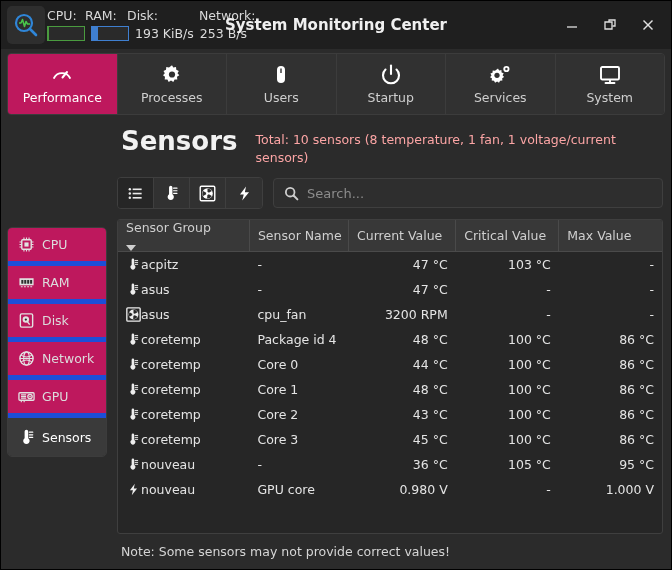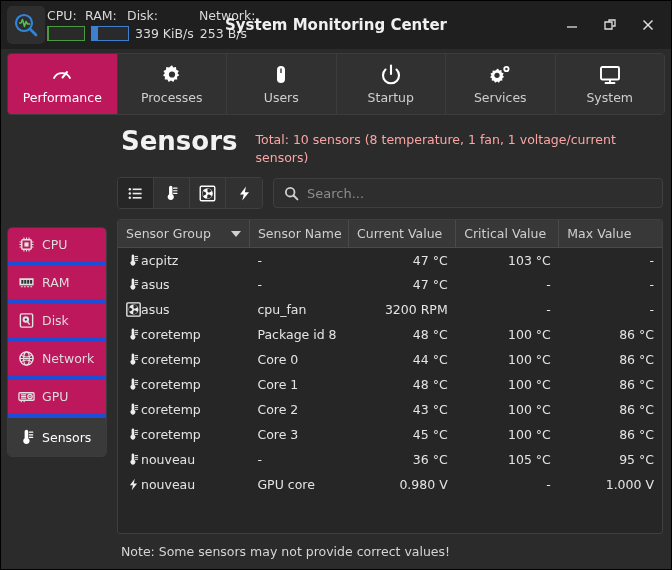--- a/index.html
+++ b/index.html
@@ -254,21 +254,21 @@
     font-weight: normal;
     text-align: left;
     height: 27px;
     padding: 0 8px;
     border-right: 1px solid #4a4a4a;
     border-bottom: 1px solid #4a4a4a;
     white-space: nowrap;
     font-size: 12.5px;
   }
   table.sensors thead th:last-child { border-right: none; }
-  .th-inner { display: flex; align-items: center; gap: 20px; }
+  .th-inner { display: flex; align-items: flex-start; gap: 10px; flex-direction: column; }
   .sort-caret {
     width: 0; height: 0;
     border-left: 5px solid transparent;
     border-right: 5px solid transparent;
     border-top: 6px solid #cfcfcf;
   }
   table.sensors tbody td {
     height: 25px;
     padding: 0 8px;
     color: #e4e4e4;
@@ -311,21 +311,21 @@
         <span class="lbl-disk">Disk:</span>
         <span class="lbl-net">Network:</span>
       </div>
       <div class="stats-row-bot">
         <div class="meter cpu">
             <div class="fill"></div>
           </div>
         <div class="meter ram">
             <div class="fill"></div>
           </div>
-        <span class="rate">339 KiB/s</span>
+        <span class="rate">193 KiB/s</span>
         <span class="rate">253 B/s</span>
       </div>
     </div>
 
     <div class="app-title">System Monitoring Center</div>
 
     <div class="win-controls">
       <div class="win-btn">
         <span>
           <svg width="14" height="14" viewBox="0 0 14 14">
@@ -698,21 +698,21 @@
                         <g stroke="#ededed" stroke-width="1.3" stroke-linecap="round">
                           <line x1="11.2" y1="3.4" x2="14.8" y2="3.4"></line>
                           <line x1="11.2" y1="6.1" x2="14.8" y2="6.1"></line>
                           <line x1="11.2" y1="8.8" x2="14.8" y2="8.8"></line>
                         </g>
                       </svg>
                     </span>
                     <span>coretemp</span>
                   </span>
                 </td>
-                <td>Package id 8</td>
+                <td>Package id 4</td>
                 <td class="num">48 °C</td>
                 <td class="num">100 °C</td>
                 <td class="num">86 °C</td>
               </tr>
               <tr>
                 <td>
                   <span class="grp-cell">
                     <span class="grp-icon">
                       <svg width="13" height="15" viewBox="0 0 18 18">
                         <path d="M6.4 2.6a1.8 1.8 0 0 1 3.6 0v7.2a3.3 3.3 0 1 1-3.6 0z" fill="#ededed"></path>

